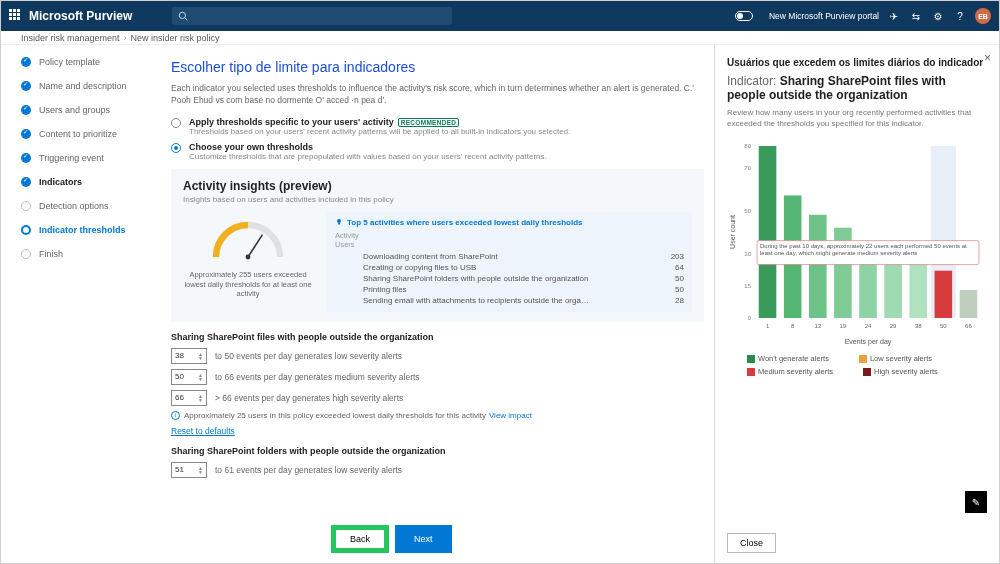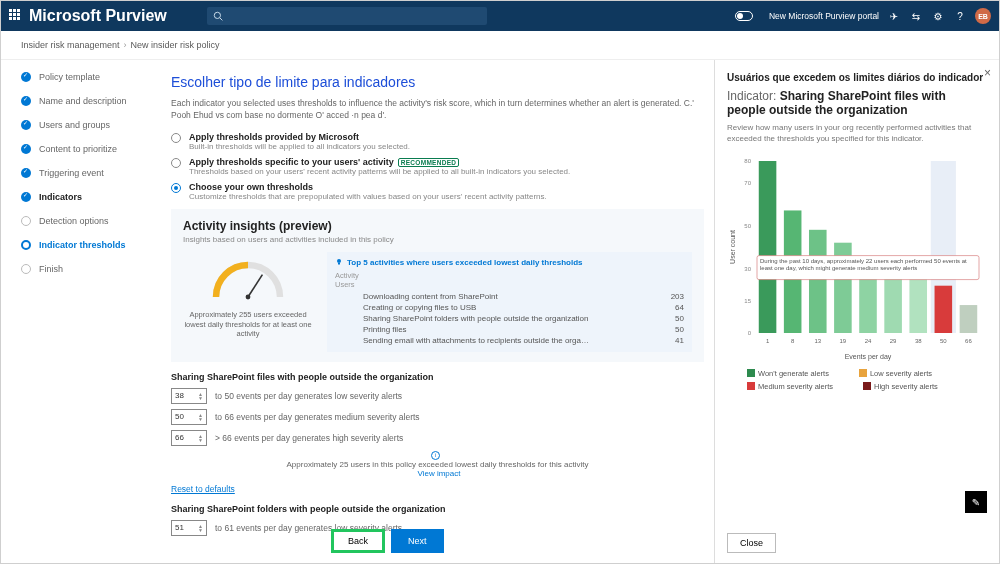--- a/index.html
+++ b/index.html
@@ -3,33 +3,33 @@
 <meta charset="utf-8">
 <style>
 * { box-sizing: border-box; margin: 0; padding: 0; font-family: "Segoe UI", Arial, sans-serif; }
 html, body { width: 1000px; height: 564px; overflow: hidden; background: #f5f5f5; }
 .frame { width: 1000px; height: 564px; background: #fff; border: 1px solid #cfcfcf; position: relative; display: flex; flex-direction: column; }
 
 
 .header { height: 30px; background: #0f385e; color: #fff; display: flex; align-items: center; padding: 0 8px; font-size: 10px; }
 .waffle { width: 14px; height: 14px; margin-right: 6px; display: grid; grid-template-columns: repeat(3,3px); grid-template-rows: repeat(3,3px); gap: 1px; }
 .waffle div { background: #fff; }
-.header-title { font-size: 16px; font-weight: 600; flex: 0 0 auto; margin-right: 40px; }
+.header-title { font-size: 12px; font-weight: 600; flex: 0 0 auto; margin-right: 40px; }
 .search-wrap { flex: 0 0 280px; height: 18px; background: #1f4a72; border-radius: 2px; display: flex; align-items: center; padding: 0 6px; color: #cfe0ee; }
 .search-wrap svg { width: 10px; height: 10px; margin-right: 4px; }
 .search-input { background: transparent; border: none; color: #cfe0ee; font-size: 9px; outline: none; flex: 1; }
 .header-spacer { flex: 1; }
 .header-right { display: flex; align-items: center; gap: 8px; }
 .toggle-pill { width: 18px; height: 10px; border: 1px solid #fff; border-radius: 5px; position: relative; }
 .toggle-pill::after { content: ""; position: absolute; width: 6px; height: 6px; background: #fff; border-radius: 50%; top: 1px; left: 1px; }
 .header-right .hicon { width: 14px; height: 14px; display: flex; align-items: center; justify-content: center; font-size: 10px; color: #fff; }
 .avatar { width: 16px; height: 16px; border-radius: 50%; background: #d06a47; display: flex; align-items: center; justify-content: center; font-size: 7px; font-weight: 600; color: #fff; }
 
 
-.breadcrumb { height: 29px; display: flex; align-items: center; padding: 0 20px; font-size: 9px; color: #5a5a5a; border-bottom: 1px solid #eee; }
+.breadcrumb { height: 14px; display: flex; align-items: center; padding: 0 20px; font-size: 9px; color: #5a5a5a; border-bottom: 1px solid #eee; }
 .breadcrumb .sep { margin: 0 4px; color: #999; }
 
 
 .body { flex: 1; display: flex; overflow: hidden; position: relative; }
 
 
 .leftnav { width: 150px; padding: 12px 10px 0 20px; font-size: 9px; color: #333; }
 .step { display: flex; align-items: center; margin-bottom: 14px; position: relative; }
 .step .dot { width: 10px; height: 10px; border-radius: 50%; margin-right: 8px; flex-shrink: 0; position: relative; z-index: 1; }
 .step.done .dot { background: #0078d4; }
@@ -62,40 +62,40 @@
 .activities .title-row { color: #0078d4; margin-bottom: 4px; font-weight: 600; display: flex; align-items: center; }
 .activities .title-row svg { width: 8px; height: 8px; margin-right: 4px; }
 .activities .head { display: flex; justify-content: space-between; color: #999; font-size: 7.5px; margin-bottom: 2px; flex-direction: column; }
 .activities .row { display: flex; justify-content: space-between; color: #555; padding: 1px 0; margin-left: 28px; }
 
 .threshold-section { margin-bottom: 10px; }
 .threshold-section .ts-title { font-size: 9px; font-weight: 600; color: #222; margin-bottom: 6px; }
 .ts-row { display: flex; align-items: center; margin-bottom: 5px; font-size: 8.5px; color: #666; }
 .stepper { width: 36px; height: 16px; border: 1px solid #888; display: flex; align-items: center; justify-content: space-between; padding: 0 3px; margin-right: 8px; color: #333; font-size: 8px; }
 .stepper .arrows { display: flex; flex-direction: column; font-size: 5px; line-height: 4px; color: #888; }
-.info-row { display: flex; align-items: center; font-size: 8px; color: #0078d4; margin-top: 4px; flex-direction: column; }
+.info-row { display: flex; align-items: center; font-size: 8px; color: #0078d4; margin-top: 4px; }
 .info-row .icircle { width: 9px; height: 9px; border: 1px solid #0078d4; border-radius: 50%; margin-right: 4px; display: flex; align-items: center; justify-content: center; font-size: 6px; }
 .reset-link { color: #0078d4; font-size: 8.5px; text-decoration: underline; margin-top: 6px; display: inline-block; }
 
 
 .wizard-footer { position: absolute; left: 330px; bottom: 10px; display: flex; gap: 6px; }
-.btn { font-size: 9px; padding: 4px 14px; border: 3px solid #22c55e; background: #fff; cursor: pointer; }
+.btn { font-size: 9px; padding: 4px 14px; border: 5px solid #22c55e; background: #fff; cursor: pointer; }
 .btn.primary { background: #0078d4; color: #fff; border-color: #0078d4; }
 
 
 .rightpanel { width: 285px; background: #fff; border-left: 1px solid #ddd; padding: 12px 12px 0 12px; position: relative; font-size: 8.5px; }
 .rightpanel .close-x { position: absolute; top: 6px; right: 8px; font-size: 12px; color: #666; cursor: pointer; }
 .rightpanel h2 { font-size: 10px; font-weight: 600; color: #222; margin-bottom: 6px; }
 .rightpanel .ind-label { font-size: 12px; color: #666; margin-bottom: 6px; }
 .rightpanel .ind-label b { color: #222; font-weight: 600; }
 .rightpanel .review { font-size: 8px; color: #777; line-height: 1.35; margin-bottom: 8px; }
 .chart-area { height: 210px; position: relative; margin-bottom: 6px; }
 .chart-area svg { width: 100%; height: 100%; }
 .legend { display: flex; flex-wrap: wrap; gap: 4px 10px; font-size: 7.5px; color: #555; margin-bottom: 20px; }
-.legend .item { display: flex; align-items: flex-start; gap: 3px; padding-left: 20px; }
+.legend .item { display: flex; align-items: flex-end; gap: 3px; padding-left: 20px; }
 .legend .sw { width: 8px; height: 8px; }
 .rightpanel .btn-close { position: absolute; bottom: 10px; left: 12px; font-size: 9px; padding: 4px 12px; border: 1px solid #bbb; background: #fff; }
 .feedback { position: absolute; right: 12px; bottom: 50px; width: 22px; height: 22px; background: #000; color: #fff; display: flex; align-items: center; justify-content: center; font-size: 10px; }
 </style>
 </head>
 <body>
 
 <div class="frame">
 
   <div class="header">
@@ -179,27 +179,20 @@
       </div>
 
     <div class="main">
       <h1>Escolher tipo de limite para indicadores</h1>
       <div class="desc">Each indicator you selected uses thresholds to influence the activity's risk score, which in turn determines whether an alert is generated. C.' Pooh Ehud vs com base no dormente O' acced ·n pea d'.</div>
 
       <div id="radios">
           <div class="radio-row">
             <div class="radio"></div>
             <div>
-              <div class="radio-label">Apply thresholds provided by Microsoft</div>
-              <div class="radio-sub">Built-in thresholds will be applied to all indicators you selected.</div>
-            </div>
-          </div>
-          <div class="radio-row">
-            <div class="radio"></div>
-            <div>
               <div class="radio-label">Apply thresholds specific to your users' activity<span class="reco">RECOMMENDED</span></div>
               <div class="radio-sub">Thresholds based on your users' recent activity patterns will be applied to all built-in indicators you selected.</div>
             </div>
           </div>
           <div class="radio-row">
             <div class="radio selected"></div>
             <div>
               <div class="radio-label">Choose your own thresholds</div>
               <div class="radio-sub">Customize thresholds that are prepopulated with values based on your users' recent activity patterns.</div>
             </div>
@@ -243,21 +236,21 @@
                 <div class="row">
                   <span>Sharing SharePoint folders with people outside the organization</span>
                   <span>50</span>
                 </div>
                 <div class="row">
                   <span>Printing files</span>
                   <span>50</span>
                 </div>
                 <div class="row">
                   <span>Sending email with attachments to recipients outside the orga…</span>
-                  <span>41</span>
+                  <span>28</span>
                 </div>
               </div>
           </div>
         </div>
       </div>
 
       <div class="threshold-section">
         <div class="ts-title">Sharing SharePoint files with people outside the organization</div>
         <div id="ts1-rows">
             <div class="ts-row">

